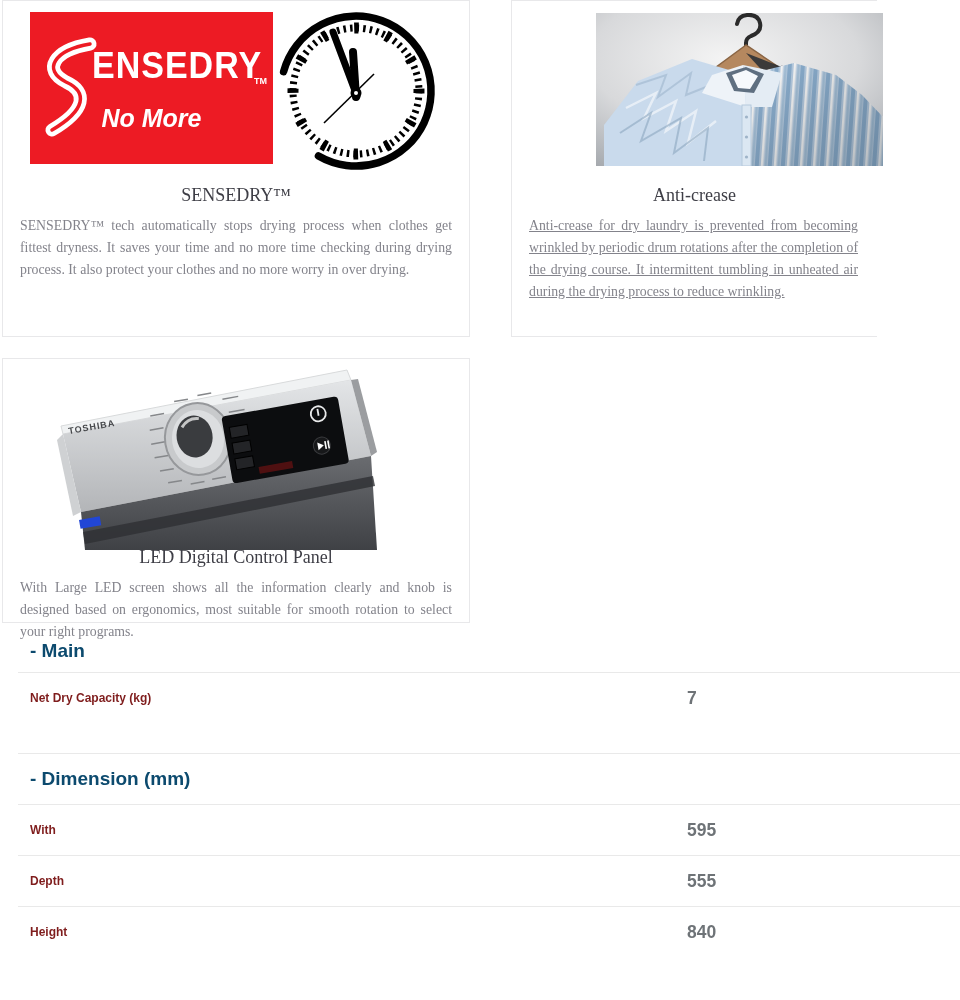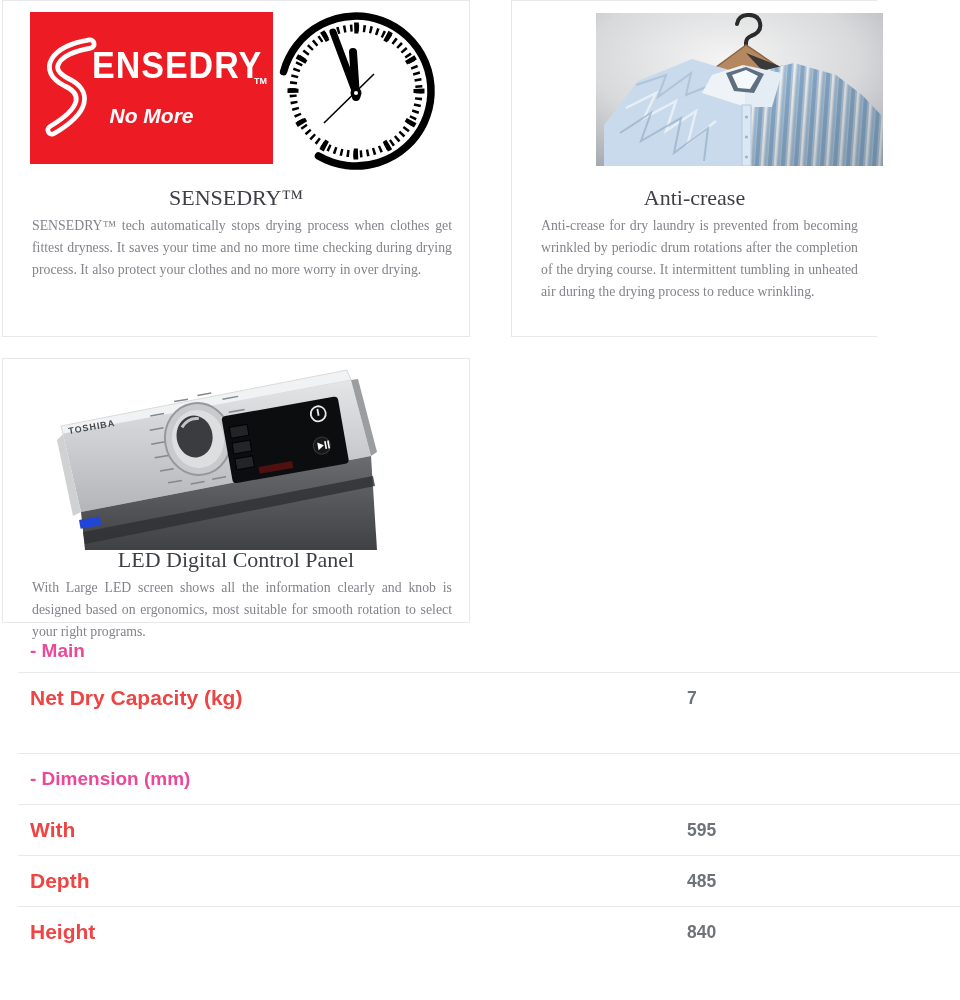--- a/index.html
+++ b/index.html
@@ -7,60 +7,60 @@
     width:960px;height:1000px;position:relative;background:#ffffff;
     font-family:"Liberation Sans",sans-serif;overflow:hidden;
   }
   .card{position:absolute;background:#fff;border:1px solid #e8e8ea;box-sizing:border-box;}
   #card-sensedry{left:2px;top:0;width:468px;height:337px;}
   #card-anticrease{left:511px;top:0;width:366px;height:337px;border-right:none;}
   #card-panel{left:2px;top:358px;width:468px;height:265px;}
 
   .card-title{
     position:absolute;left:0;right:0;text-align:center;
-    font-family:"Liberation Serif",serif;font-size:22px;color:#3e3e46;
+    font-family:"Liberation Serif",serif;font-size:18px;color:#3e3e46;
   }
   .card-desc{
     position:absolute;left:17px;right:17px;text-align:justify;
-    font-family:"Liberation Serif",serif;font-size:13.8px;line-height:1.6;color:#83838b;margin-left:12px;
+    font-family:"Liberation Serif",serif;font-size:13.8px;line-height:1.6;color:#83838b;
   }
   #card-sensedry .card-title, #card-anticrease .card-title{top:184px;}
   #card-sensedry .card-desc, #card-anticrease .card-desc{top:214px;}
   #card-panel .card-title{top:188px;}
   #card-panel .card-desc{top:218px;}
 
   
   .logo-box{position:absolute;left:27px;top:11px;width:243px;height:152px;}
   .logo-swoosh{position:absolute;left:4px;top:24px;}
   .logo-brand{
     position:absolute;left:62px;top:33px;color:#fff;font-weight:bold;
     font-size:34px;letter-spacing:1px;transform:scaleY(1.08);transform-origin:top left;
     white-space:nowrap;
   }
   .logo-tm{
     position:absolute;right:6px;top:26px;color:#fff;font-size:9px;font-weight:bold;margin-top:38px;
   }
   .logo-tagline{
     position:absolute;left:0;right:0;top:90px;text-align:center;color:#fff;
-    font-weight:bold;font-style:italic;font-size:21px;line-height:1.35;
+    font-weight:bold;font-style:italic;font-size:25px;line-height:1.35;
   }
   .clock-wrap{position:absolute;left:272px;top:4px;}
   .shirt-wrap{position:absolute;left:84px;top:12px;}
   .panel-wrap{position:absolute;left:52px;top:5px;}
 
   
   .specs{position:absolute;left:18px;top:630px;right:0;
     color:#71767b;font-weight:bold;}
   .sec-title{height:42px;display:flex;align-items:center;padding-left:12px;
-    font-size:19px;color:#ec4899;}
+    font-size:19px;color:#0c4a6e;}
   .sec-dim{margin-top:30px;border-top:1px solid #e9e9e9;}
   .sec-dim .sec-title{height:50px;}
   .spec-row{height:50px;border-top:1px solid #e9e9e9;position:relative;}
   .spec-label{position:absolute;left:12px;top:50%;transform:translateY(-50%);
-    font-size:21px;color:#ef4444;}
+    font-size:12px;color:#7f1d1d;}
   .spec-value{position:absolute;left:669px;top:50%;transform:translateY(-50%);
     font-size:17.5px;color:#6e7377;}
 </style>
 </head>
 <body>
 
 <div class="card" id="card-sensedry">
 
   <div class="logo-box" style="background:#ED1B24;">
     <svg class="logo-swoosh" width="74" height="104" viewBox="0 0 74 104">
@@ -135,21 +135,21 @@
     <polygon points="130,60 150,54 168,61 158,80 138,78" fill="#5f6f80"></polygon>
     <polygon points="136,62 150,57 162,63 154,76 142,75" fill="#f6f9fc"></polygon>
 
     <rect x="146" y="92" width="9" height="61" fill="#dbe7f2" stroke="#b6c9dc" stroke-width="1"></rect>
     <circle cx="150.5" cy="104" r="1.6" fill="#9fb4c8"></circle>
     <circle cx="150.5" cy="124" r="1.6" fill="#9fb4c8"></circle>
     <circle cx="150.5" cy="144" r="1.6" fill="#9fb4c8"></circle>
   </svg>
 
   <div class="card-title">Anti-crease</div>
-  <div class="card-desc" style="right:19px;">Anti-crease for dry laundry is prevented from becoming wrinkled by periodic drum rotations after the completion of the drying course. It intermittent tumbling in unheated air during the drying process to reduce wrinkling.</div>
+  <div class="card-desc" style="right:19px;text-decoration:underline;">Anti-crease for dry laundry is prevented from becoming wrinkled by periodic drum rotations after the completion of the drying course. It intermittent tumbling in unheated air during the drying process to reduce wrinkling.</div>
 </div>
 
 <div class="card" id="card-panel">
 
   <svg class="panel-wrap" width="322" height="186" viewBox="0 0 322 186">
     <defs>
       <linearGradient id="panelGrad" x1="0" y1="0" x2="0" y2="1">
         <stop offset="0%" stop-color="#e3e5e7"></stop>
         <stop offset="100%" stop-color="#b3b5b8"></stop>
       </linearGradient>
@@ -230,21 +230,21 @@
   </div>
 
   <div class="sec-dim">
     <div class="sec-title">- Dimension (mm)</div>
     <div class="spec-row">
       <span class="spec-label">With</span>
       <span class="spec-value">595</span>
     </div>
     <div class="spec-row">
       <span class="spec-label">Depth</span>
-      <span class="spec-value">485</span>
+      <span class="spec-value">555</span>
     </div>
     <div class="spec-row">
       <span class="spec-label">Height</span>
       <span class="spec-value">840</span>
     </div>
   </div>
 
 </div>
 
 </body></html>

